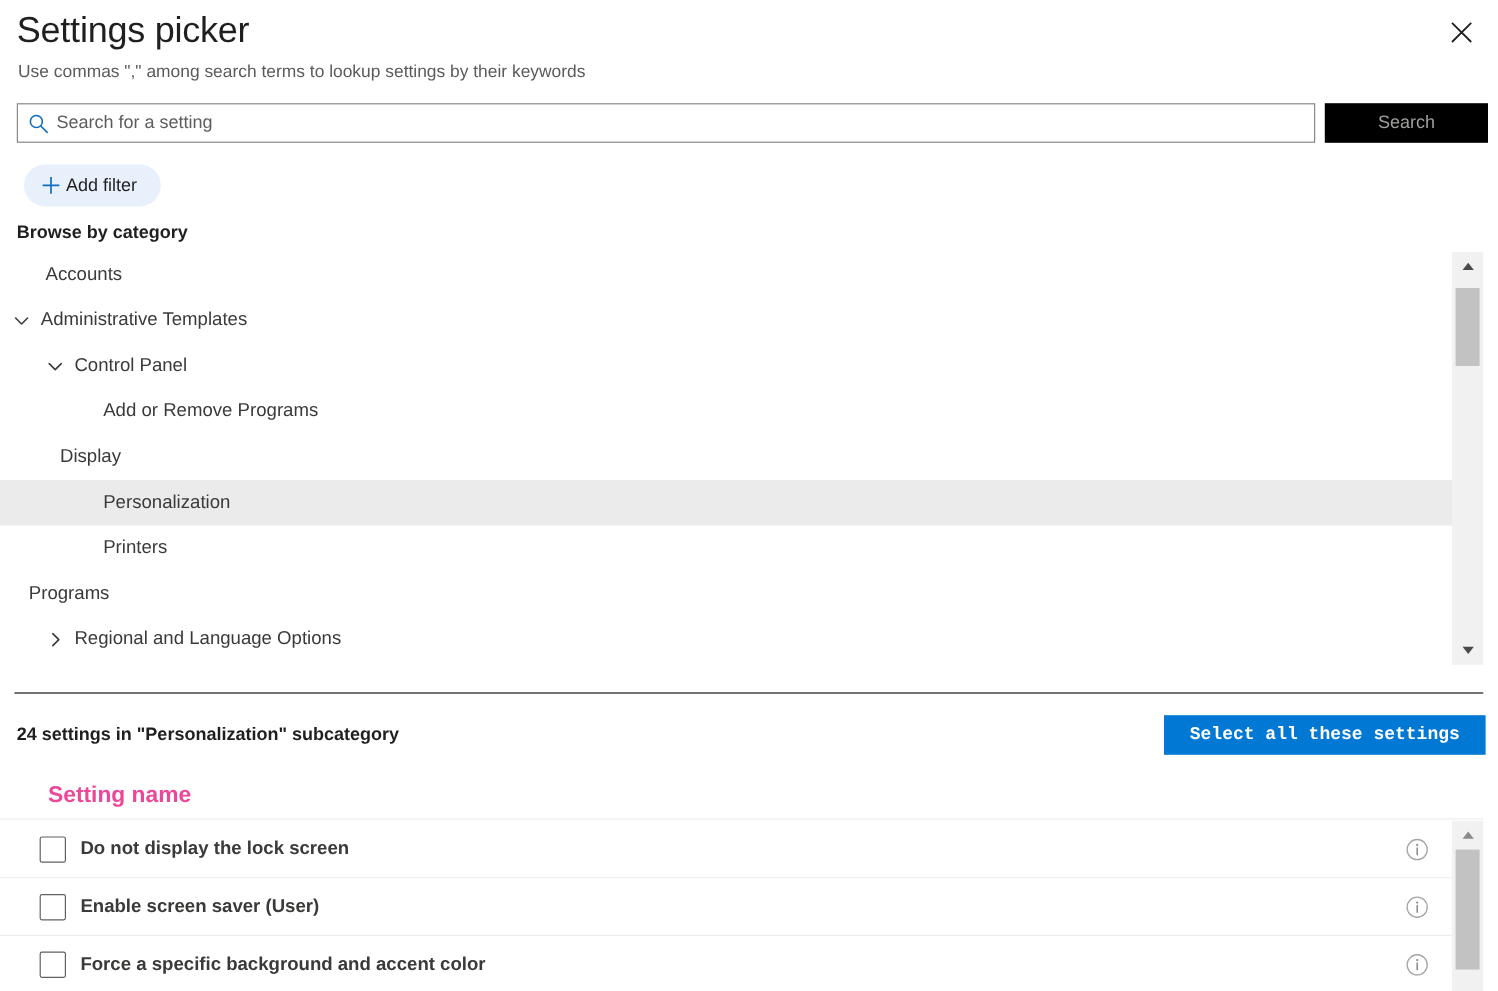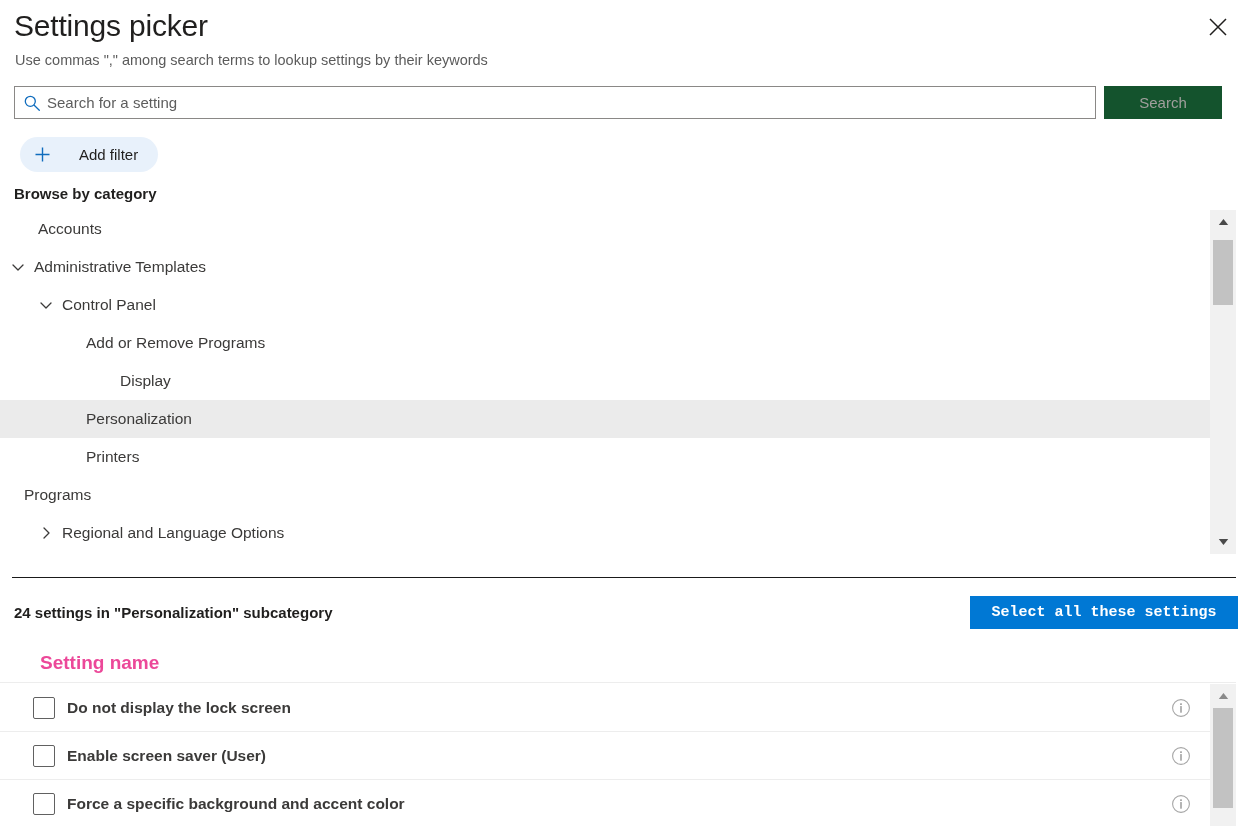--- a/index.html
+++ b/index.html
@@ -95,43 +95,43 @@
     height: 100%;
   }
   .search-input::placeholder {
     color: #5d5d5d;
     opacity: 1;
   }
   .search-button {
     position: absolute;
     left: 1090px;
     top: 0;
-    width: 118px;
+    width: 136px;
     height: 33px;
-    background: #14532d;
+    background: #000000;
     border: none;
     color: #a19f9d;
     font-size: 15px;
     font-family: "Liberation Sans", sans-serif;
     cursor: default;
   }
 
   
   .add-filter {
     position: absolute;
     left: 20px;
     top: 137px;
     height: 35px;
     padding: 0 20px 0 14px;
     border-radius: 18px;
     background: #e8f1fb;
     border: none;
     display: flex;
     align-items: center;
-    gap: 28px;
+    gap: 4px;
     cursor: pointer;
     font-family: "Liberation Sans", sans-serif;
   }
   .plus-icon {
     width: 17px;
     height: 17px;
     display: block;
   }
   .add-filter-label {
     font-size: 15px;
@@ -383,21 +383,21 @@
             <path d="M3 6 L8 11 L13 6" stroke="#3b3a39" stroke-width="1.3" fill="none" stroke-linecap="round" stroke-linejoin="round"></path>
           </svg></span>
         <span class="tree-label">Control Panel</span>
       </div>
       <div class="tree-item" style="padding-left: 62px;">
         <span class="tree-chevron placeholder"><svg width="16" height="16" viewBox="0 0 16 16">
             <path d="M6 3 L11 8 L6 13" stroke="#3b3a39" stroke-width="1.3" fill="none" stroke-linecap="round" stroke-linejoin="round"></path>
           </svg></span>
         <span class="tree-label">Add or Remove Programs</span>
       </div>
-      <div class="tree-item" style="padding-left: 96px; align-items: center;">
+      <div class="tree-item" style="padding-left: 26px; align-items: center;">
         <span class="tree-chevron placeholder"><svg width="16" height="16" viewBox="0 0 16 16">
             <path d="M6 3 L11 8 L6 13" stroke="#3b3a39" stroke-width="1.3" fill="none" stroke-linecap="round" stroke-linejoin="round"></path>
           </svg></span>
         <span class="tree-label">Display</span>
       </div>
       <div class="tree-item selected" style="padding-left: 62px;">
         <span class="tree-chevron placeholder"><svg width="16" height="16" viewBox="0 0 16 16">
             <path d="M6 3 L11 8 L6 13" stroke="#3b3a39" stroke-width="1.3" fill="none" stroke-linecap="round" stroke-linejoin="round"></path>
           </svg></span>
         <span class="tree-label">Personalization</span>

